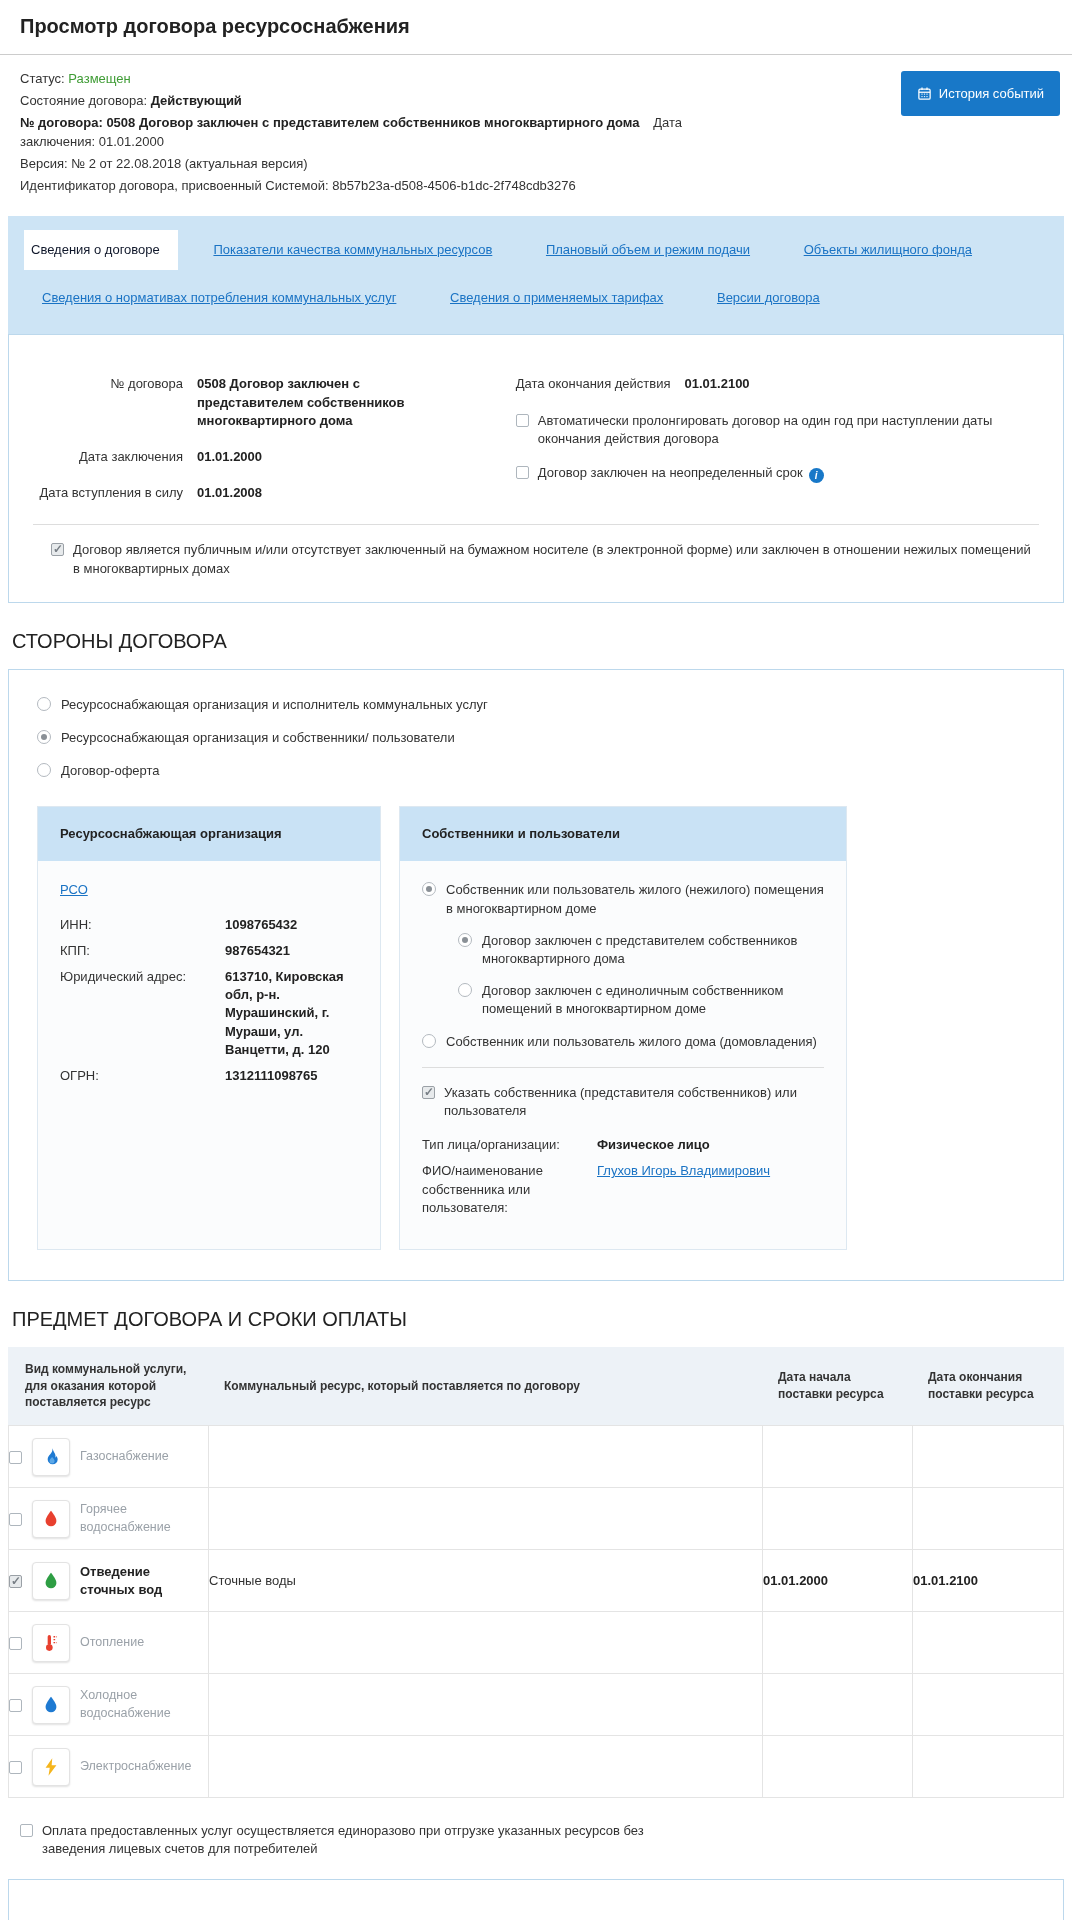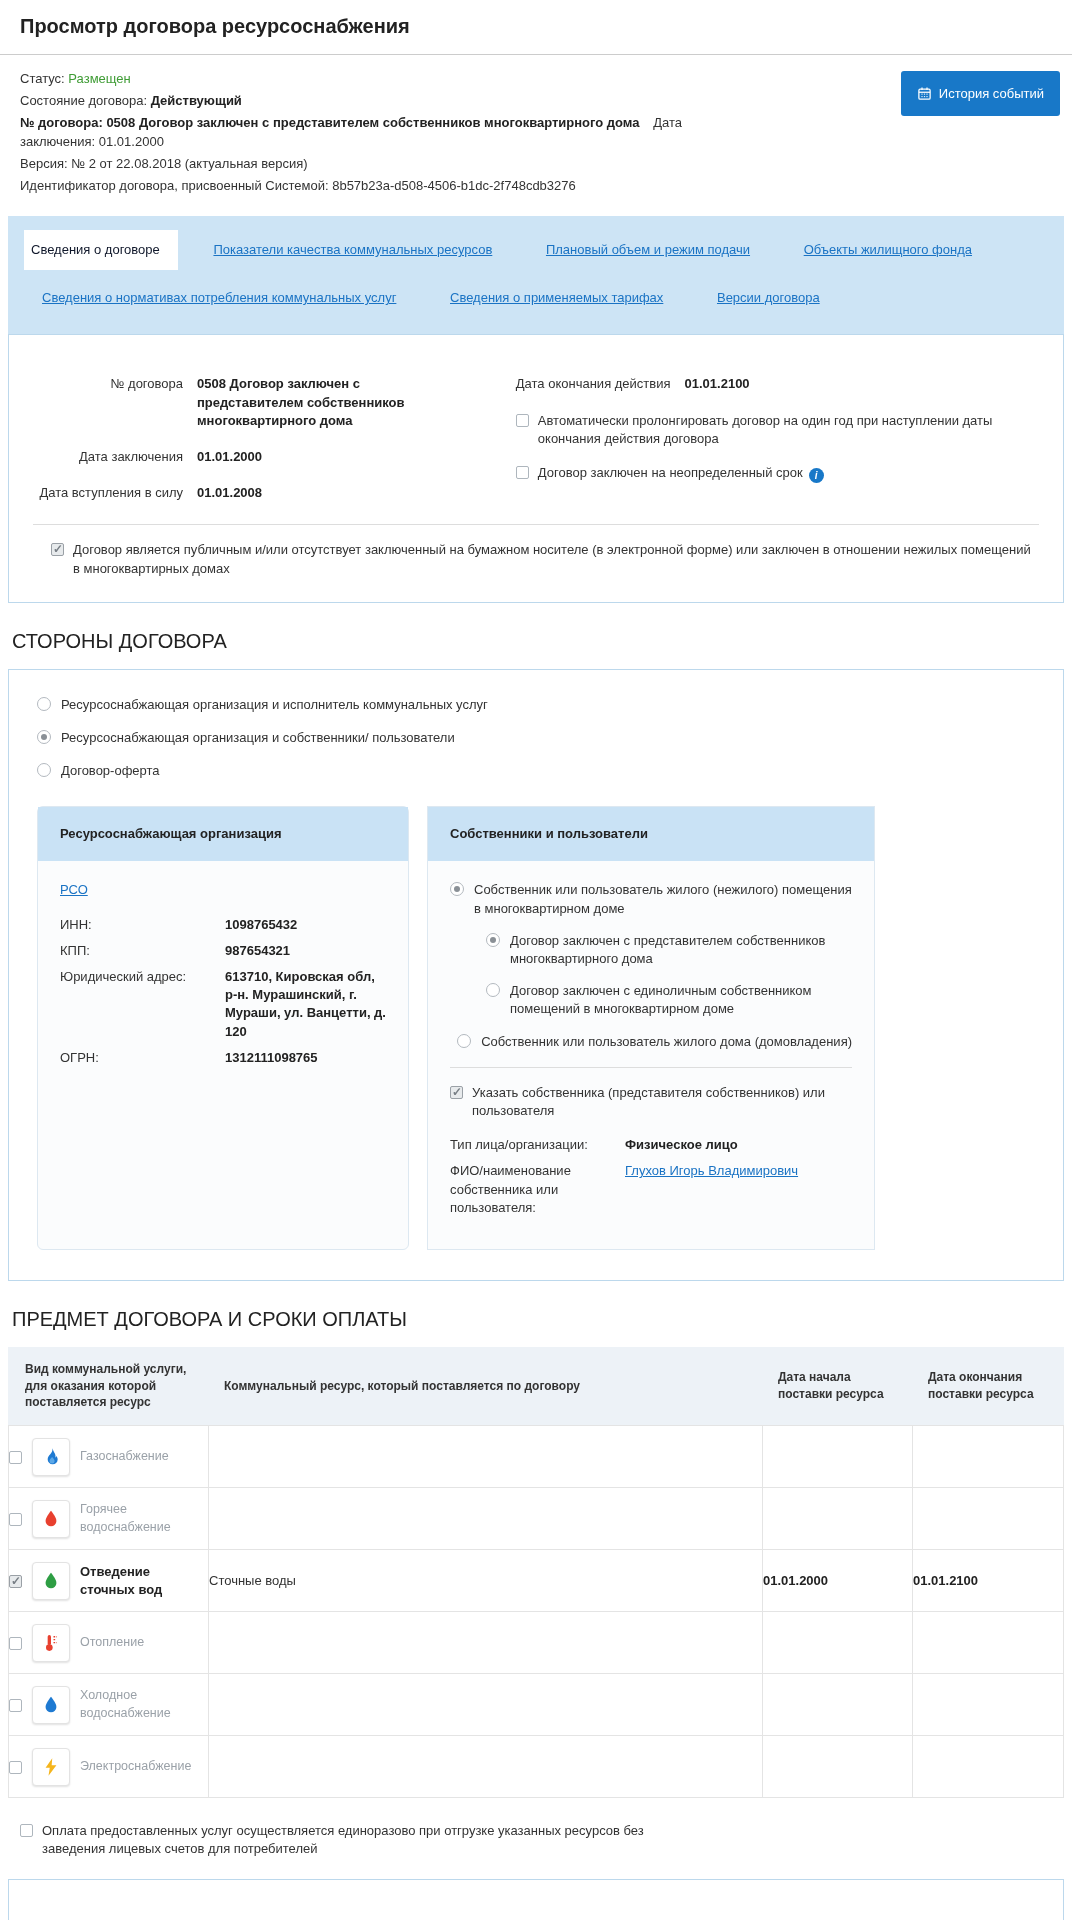--- a/index.html
+++ b/index.html
@@ -65,30 +65,30 @@
 
   
   .parties-panel { padding:26px 28px 30px 28px; }
   .radio-row { display:flex; align-items:flex-start; gap:10px; margin-bottom:15px; cursor:pointer; }
   .rad { width:14px; height:14px; border:1px solid #b3b9bf; border-radius:50%; background:#fff;
          display:inline-block; position:relative; flex:0 0 auto; margin-top:1px; }
   .rad.selected::after { content:""; position:absolute; left:3px; top:3px; width:6px; height:6px;
          border-radius:50%; background:#8a9096; }
   .cards { display:flex; gap:18px; margin-top:26px; }
   .card { border:1px solid #dde8f1; background:#fbfcfd; }
-  .card.rso-card { width:372px;border-radius:6px; }
+  .card.rso-card { width:344px; }
   .card.owners-card { width:448px; }
   .card-header { background:#c9e2f5; padding:18px 22px; font-weight:bold; font-size:13px; color:#222; }
   .card-body { padding:20px 22px 24px 22px; }
   .link { color:#1a73c4; text-decoration:underline; cursor:pointer; }
   .kv { display:flex; margin-bottom:8px; }
   .kv .l { flex:0 0 165px; color:#333; }
   .kv .v { font-weight:bold; color:#222; flex:1; }
   .rso-link-row { margin-bottom:16px; }
-  .owners-card .radio-row { margin-bottom:14px;justify-content:flex-end; }
+  .owners-card .radio-row { margin-bottom:14px; }
   .nested { margin-left:36px; }
   .owners-divider { border:none; border-top:1px solid #ddd; margin:16px 0 16px 0; }
   .owners-kv .l { flex:0 0 175px; }
 
   
   .svc-table { margin:0 8px; border-bottom:1px solid #e4e4e4; }
   .t-head, .t-row { display:grid; grid-template-columns:200px 1fr 150px 152px; }
   .t-head { background:#edf2f7; }
   .t-head > div { padding:14px 16px; font-weight:bold; font-size:12px; color:#333;
         display:flex; align-items:center; }

